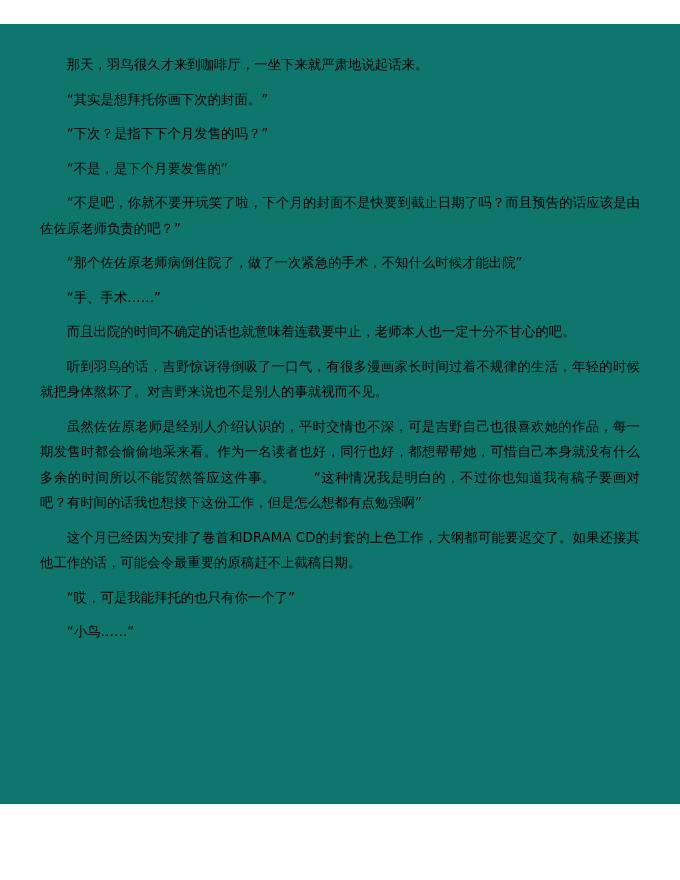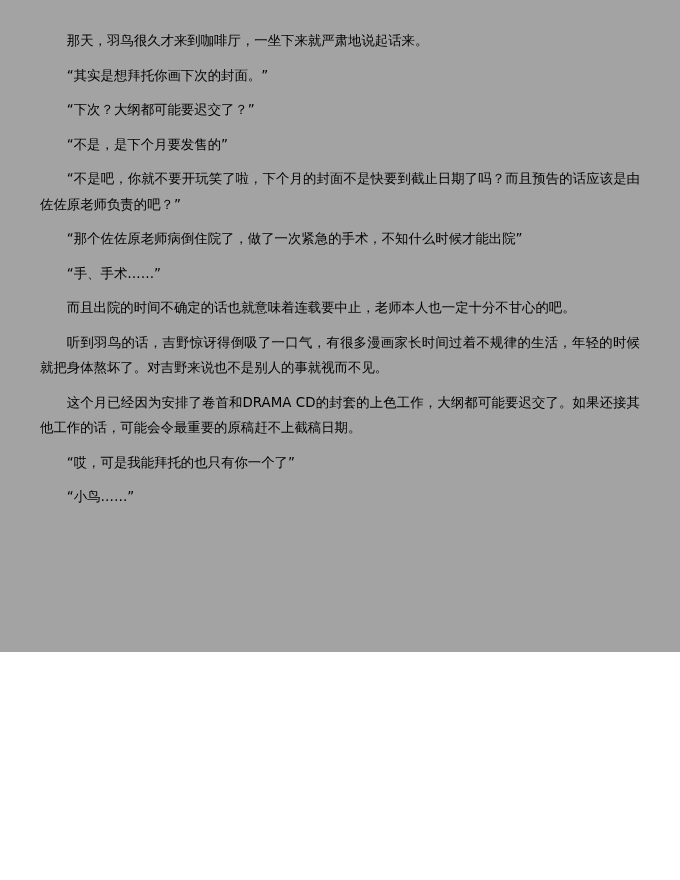--- a/index.html
+++ b/index.html
@@ -8,25 +8,26 @@
   }
   body {
     width: 680px;
     height: 880px;
     background: #ffffff;
     font-family: "DejaVu Sans", "Liberation Sans", sans-serif;
   }
   .page {
     position: relative;
     width: 680px;
-    height: 652px;
+    height: 780px;
     box-sizing: border-box;
     padding: 28px 40px 20px 40px;
-    background: #a3a3a3;
+    background: #0f766e;
     overflow: hidden;
+    margin-top: 24px;
   }
   .body-text {
     color: #000000;
     font-size: 13.4px;
     line-height: 25.5px;
     text-align: justify;
     text-justify: inter-ideograph;
   }
   .para {
     margin: 0 0 9px 0;
@@ -34,24 +35,25 @@
     white-space: pre-wrap;
   }
 </style>
 </head>
 <body>
 
 <div class="page">
   <div class="body-text">
     <p class="para">那天，羽鸟很久才来到咖啡厅，一坐下来就严肃地说起话来。</p>
     <p class="para">“其实是想拜托你画下次的封面。”</p>
-    <p class="para">“下次？大纲都可能要迟交了？”</p>
+    <p class="para">“下次？是指下下个月发售的吗？”</p>
     <p class="para">“不是，是下个月要发售的”</p>
     <p class="para">“不是吧，你就不要开玩笑了啦，下个月的封面不是快要到截止日期了吗？而且预告的话应该是由佐佐原老师负责的吧？”</p>
     <p class="para">“那个佐佐原老师病倒住院了，做了一次紧急的手术，不知什么时候才能出院”</p>
     <p class="para">“手、手术……”</p>
     <p class="para">而且出院的时间不确定的话也就意味着连载要中止，老师本人也一定十分不甘心的吧。</p>
     <p class="para">听到羽鸟的话，吉野惊讶得倒吸了一口气，有很多漫画家长时间过着不规律的生活，年轻的时候就把身体熬坏了。对吉野来说也不是别人的事就视而不见。</p>
+    <p class="para">虽然佐佐原老师是经别人介绍认识的，平时交情也不深，可是吉野自己也很喜欢她的作品，每一期发售时都会偷偷地采来看。作为一名读者也好，同行也好，都想帮帮她，可惜自己本身就没有什么多余的时间所以不能贸然答应这件事。        “这种情况我是明白的，不过你也知道我有稿子要画对吧？有时间的话我也想接下这份工作，但是怎么想都有点勉强啊”</p>
     <p class="para">这个月已经因为安排了卷首和DRAMA CD的封套的上色工作，大纲都可能要迟交了。如果还接其他工作的话，可能会令最重要的原稿赶不上截稿日期。</p>
     <p class="para">“哎，可是我能拜托的也只有你一个了”</p>
     <p class="para">“小鸟……”</p>
   </div>
 </div>
 
 </body></html>

